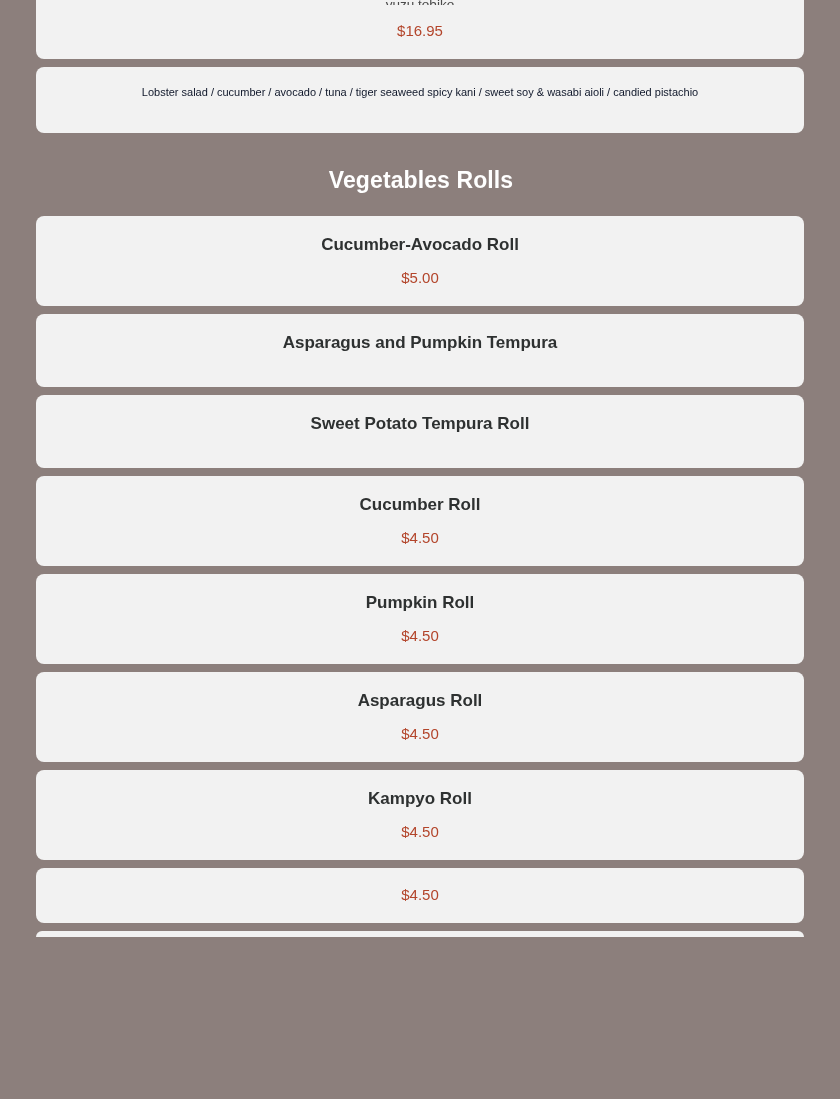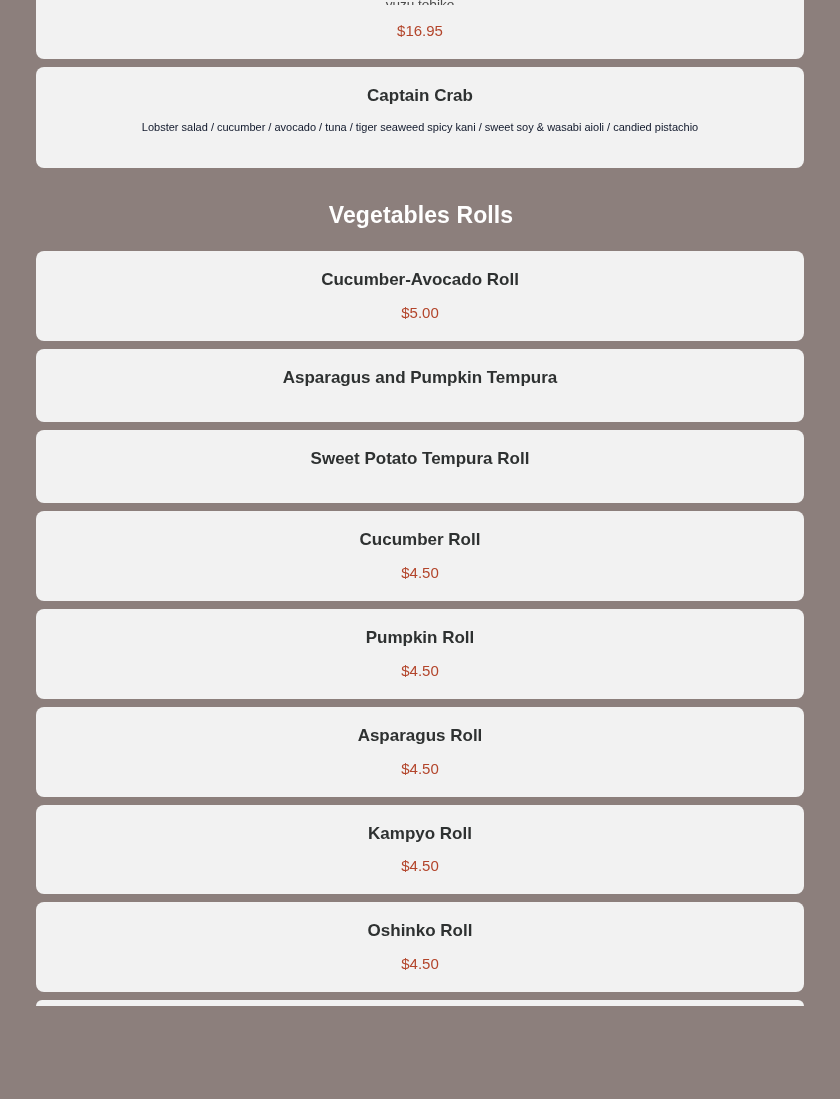--- a/index.html
+++ b/index.html
@@ -87,21 +87,20 @@
 
 <div class="page">
   <div class="content">
 
     <div class="top-partial">
       <div class="clip-desc">yuzu tobiko</div>
       <div class="item-price">$16.95</div>
     </div>
 
     <div class="card">
-      <div class="item-name">Captain Crab</div>
       <div class="item-desc">Lobster salad / cucumber / avocado / tuna / tiger seaweed spicy kani / sweet soy &amp; wasabi aioli / candied pistachio</div>
     </div>
 
     <h2 class="section-title">Vegetables Rolls</h2>
 
     <div class="card">
       <div class="item-name">Cucumber-Avocado Roll</div>
       <div class="item-price">$5.00</div>
     </div>
 
@@ -127,20 +126,19 @@
       <div class="item-name">Asparagus Roll</div>
       <div class="item-price">$4.50</div>
     </div>
 
     <div class="card">
       <div class="item-name">Kampyo Roll</div>
       <div class="item-price">$4.50</div>
     </div>
 
     <div class="card">
-      <div class="item-name">Oshinko Roll</div>
       <div class="item-price">$4.50</div>
     </div>
 
     <div class="bottom-sliver"></div>
 
   </div>
 </div>
 
 </body></html>

